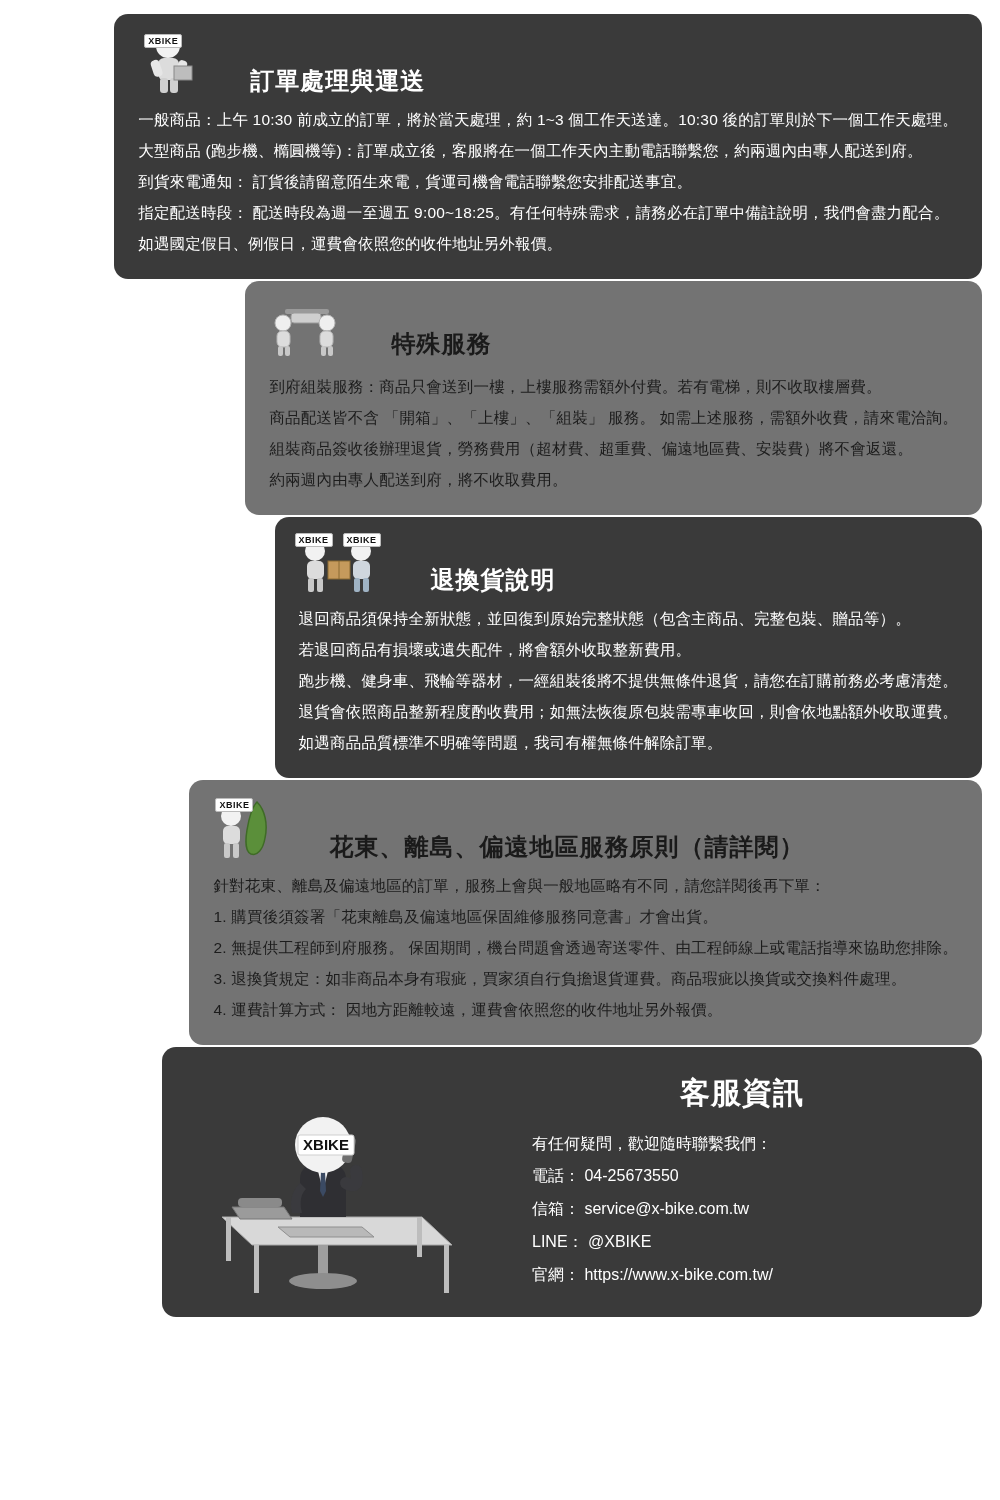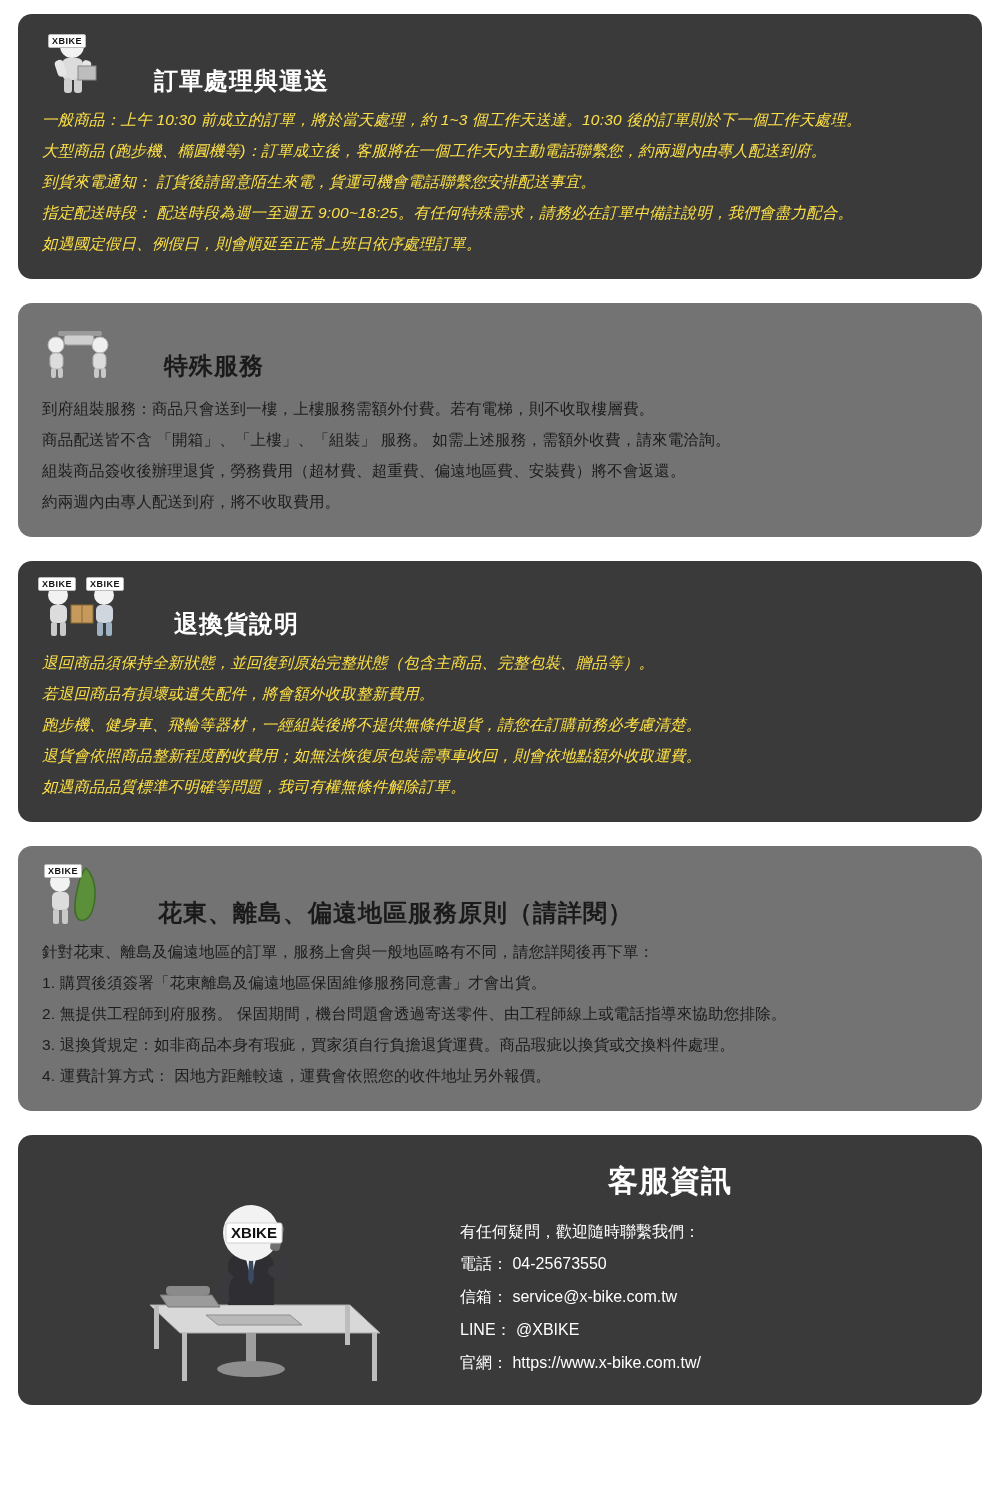--- a/index.html
+++ b/index.html
@@ -5,22 +5,23 @@
   * { box-sizing: border-box; margin: 0; padding: 0; }
   html, body {
     width: 1000px; height: 1500px;
     background: #ffffff;
     font-family: "Liberation Sans", "DejaVu Sans", sans-serif;
   }
   .page {
     width: 1000px; height: 1324px;
     padding: 14px 18px;
     display: flex; flex-direction: column;
-    gap: 24px;
+    gap: 2px;
     background: #ffffff;
+    align-items: flex-end;
   }
   .card {
     border-radius: 14px;
     padding: 18px 24px 20px 24px;
     position: relative;
   }
   .card.dark {
     background: #3a3a3a;
     color: #ffffff;
   }
@@ -41,21 +42,21 @@
     line-height: 1.1;
     margin-left: 36px;
   }
   .lines p {
     font-size: 15.5px;
     line-height: 2.0;
     letter-spacing: 0.2px;
     white-space: nowrap;
   }
   .card.light .lines p { color: #1c1c1c; }
-  .card.dark .lines p { color: #fde047; font-style: italic; }
+  .card.dark .lines p { color: #ffffff; }
 
   
   .mascot { flex: 0 0 auto; position: relative; }
   .badge {
     position: absolute;
     background: #ffffff;
     color: #111;
     font-size: 9px;
     font-weight: bold;
     letter-spacing: 0.5px;
@@ -110,21 +111,21 @@
         </svg>
         <div class="badge" style="left:6px;top:2px;">XBIKE</div>
       </div>
       <div class="card-title">訂單處理與運送</div>
     </div>
     <div class="lines">
       <p>一般商品：上午 10:30 前成立的訂單，將於當天處理，約 1~3 個工作天送達。10:30 後的訂單則於下一個工作天處理。</p>
       <p>大型商品 (跑步機、橢圓機等)：訂單成立後，客服將在一個工作天內主動電話聯繫您，約兩週內由專人配送到府。</p>
       <p>到貨來電通知： 訂貨後請留意陌生來電，貨運司機會電話聯繫您安排配送事宜。</p>
       <p>指定配送時段： 配送時段為週一至週五 9:00~18:25。有任何特殊需求，請務必在訂單中備註說明，我們會盡力配合。</p>
-      <p>如遇國定假日、例假日，則會順延至正常上班日依序處理訂單。</p>
+      <p>如遇國定假日、例假日，運費會依照您的收件地址另外報價。</p>
     </div>
   </div>
 
   <div class="card light" style="height:272px;">
     <div class="card-head">
       <div class="mascot" style="width:72px;height:58px;">
         <svg width="72" height="58" viewBox="0 0 72 58">
           <rect x="16" y="10" width="44" height="5" rx="2" fill="#9a9a9a"></rect>
           <rect x="22" y="14" width="30" height="10" rx="3" fill="#cfcfcf" stroke="#9a9a9a"></rect>
           <ellipse cx="14" cy="24" rx="8" ry="8" fill="#efefef" stroke="#b5b5b5"></ellipse>

